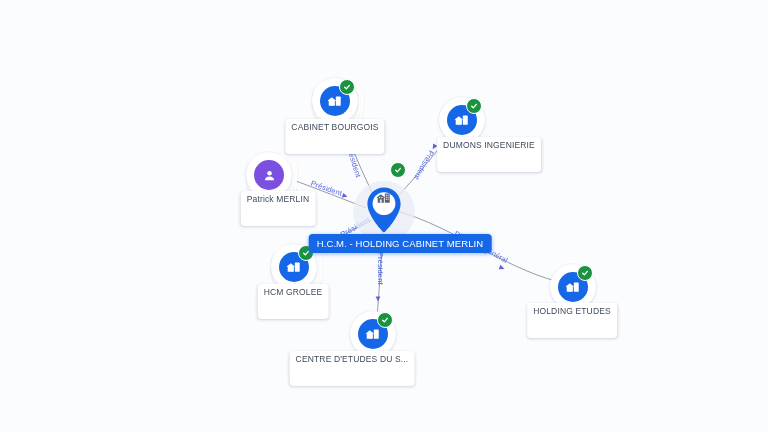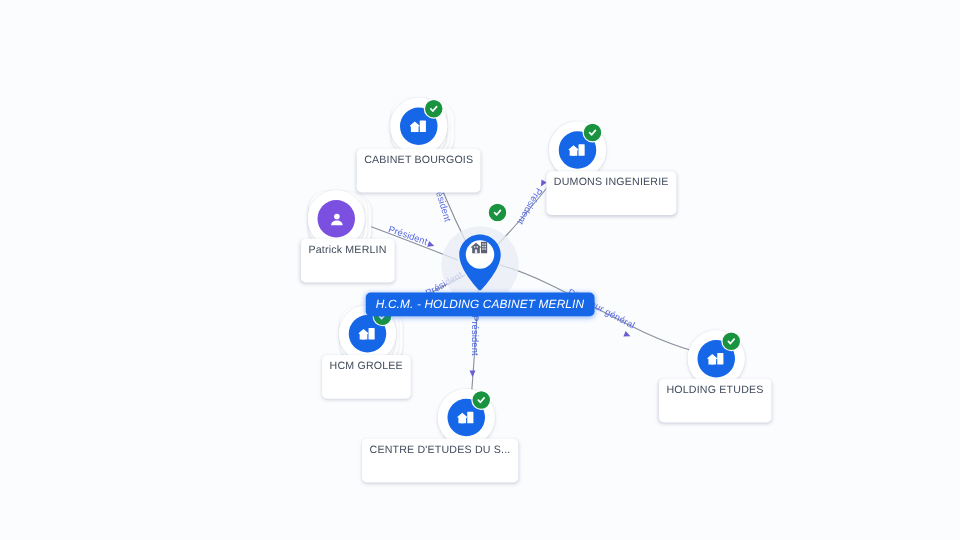--- a/index.html
+++ b/index.html
@@ -302,21 +302,21 @@
           </svg>
         </div>
         <div class="badge">
           <svg width="8" height="8" viewBox="0 0 24 24">
             <path fill="none" stroke="#ffffff" stroke-width="4" stroke-linecap="round" stroke-linejoin="round" d="M5 12.5 10 17.5 19 7"></path>
           </svg>
         </div>
       </div>
     </div>
   <div id="node-labels">
-      <div class="nlabel primary" style="left: 384px; top: 234px; font-style: italic;">H.C.M. - HOLDING CABINET MERLIN</div>
+      <div class="nlabel primary" style="left: 400px; top: 234px;">H.C.M. - HOLDING CABINET MERLIN</div>
       <div class="nlabel" style="left: 335px; top: 119px;">CABINET BOURGOIS</div>
       <div class="nlabel" style="left: 461px; top: 137px; margin-left: 28px;">DUMONS INGENIERIE</div>
       <div class="nlabel" style="left: 268px; top: 191px; margin-left: 10px;">Patrick MERLIN</div>
       <div class="nlabel" style="left: 293px; top: 284px;">HCM GROLEE</div>
       <div class="nlabel" style="left: 352px; top: 351px;">CENTRE D'ETUDES DU S...</div>
       <div class="nlabel" style="left: 572px; top: 303px;">HOLDING ETUDES</div>
     </div>
 
 </div>
 

